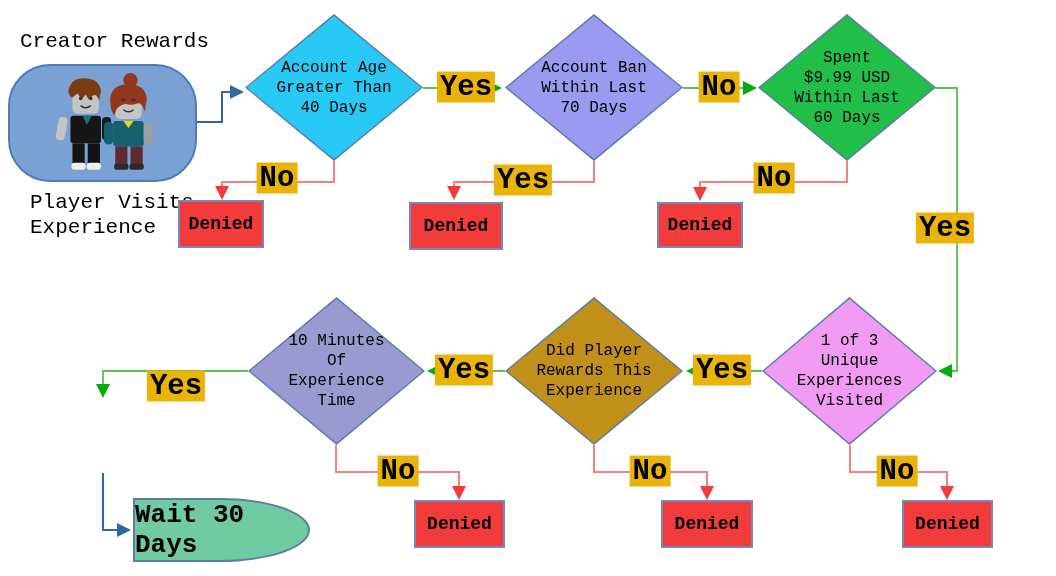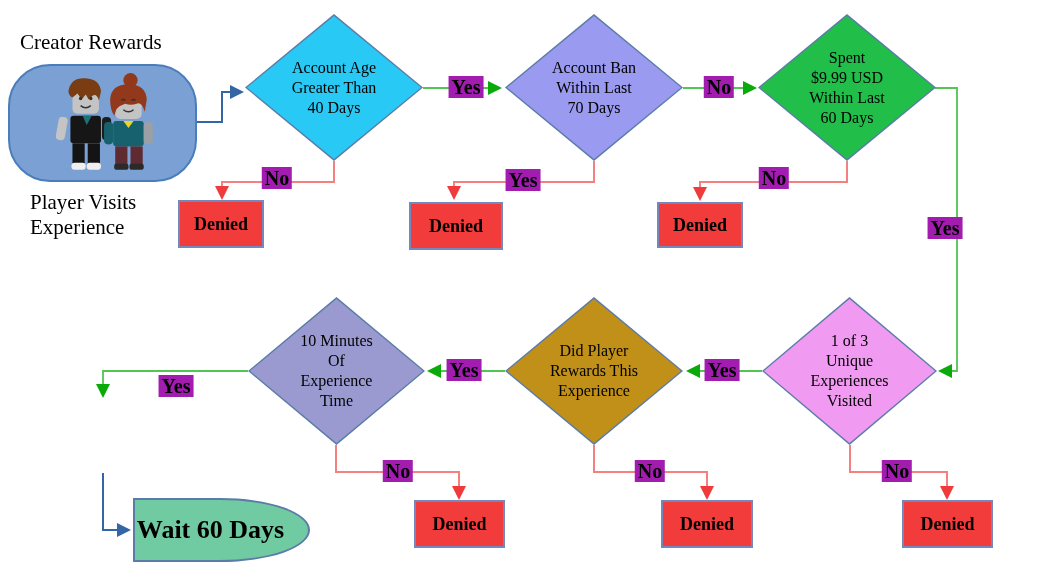--- a/index.html
+++ b/index.html
@@ -1,18 +1,18 @@
 <!DOCTYPE html>
 <html><head>
 <meta charset="utf-8">
 <style>
   html,body{margin:0;padding:0;background:#fff;}
   .canvas{
     position:relative;width:1056px;height:576px;background:#ffffff;overflow:hidden;
-    font-family:Liberation Serif, serif;color:#000;
+    font-family:Liberation Mono, monospace;color:#000;
   }
   .connectors{position:absolute;left:0;top:0;width:1056px;height:576px;}
   .connectors path{fill:none;}
   .line-green{stroke:#52c552;stroke-width:1.8;}
   .arrow-green{fill:#0baa0b;}
   .line-red{stroke:#f58080;stroke-width:2;}
   .arrow-red{fill:#ef3b3b;}
   .line-blue{stroke:#3465a4;stroke-width:2;}
   .arrow-blue{fill:#3465a4;}
 
@@ -49,22 +49,22 @@
   }
   .wait{
     position:absolute;left:133px;top:498px;width:177px;height:64px;
     border:2px solid #5b7ca8;border-radius:0 90px 90px 0 / 0 32px 32px 0;
     box-sizing:border-box;display:flex;align-items:center;justify-content:center;
     padding-right:22px;font-weight:bold;font-size:26px;
   }
 
   .elabel{
     position:absolute;transform:translate(-50%,-50%);
-    font-weight:bold;font-size:20px;line-height:1;
-    background:#a21caf;padding:1px 3px;white-space:nowrap;
+    font-weight:bold;font-size:29px;line-height:1;
+    background:#eab308;padding:1px 3px;white-space:nowrap;
   }
 </style>
 </head>
 <body>
 
 <div class="canvas">
 
   <svg class="connectors">
 
     <g>
@@ -225,21 +225,21 @@
       <span>Denied</span>
     </div>
   <div class="denied" style="left: 661px; top: 500px; width: 92px; height: 48px; background: rgb(242, 59, 59);">
       <span>Denied</span>
     </div>
   <div class="denied" style="left: 902px; top: 500px; width: 91px; height: 48px; background: rgb(242, 59, 59);">
       <span>Denied</span>
     </div>
 
   <div class="wait" style="background: rgb(112, 203, 162);">
-    <span>Wait 60 Days</span>
+    <span>Wait 30 Days</span>
   </div>
 
   <div class="elabel" style="left:466px;top:87px;">Yes</div>
   <div class="elabel" style="left:277px;top:178px;">No</div>
   <div class="elabel" style="left:719px;top:87px;">No</div>
   <div class="elabel" style="left:523px;top:180px;">Yes</div>
   <div class="elabel" style="left:774px;top:178px;">No</div>
   <div class="elabel" style="left:945px;top:228px;">Yes</div>
   <div class="elabel" style="left:722px;top:370px;">Yes</div>
   <div class="elabel" style="left:897px;top:471px;">No</div>

